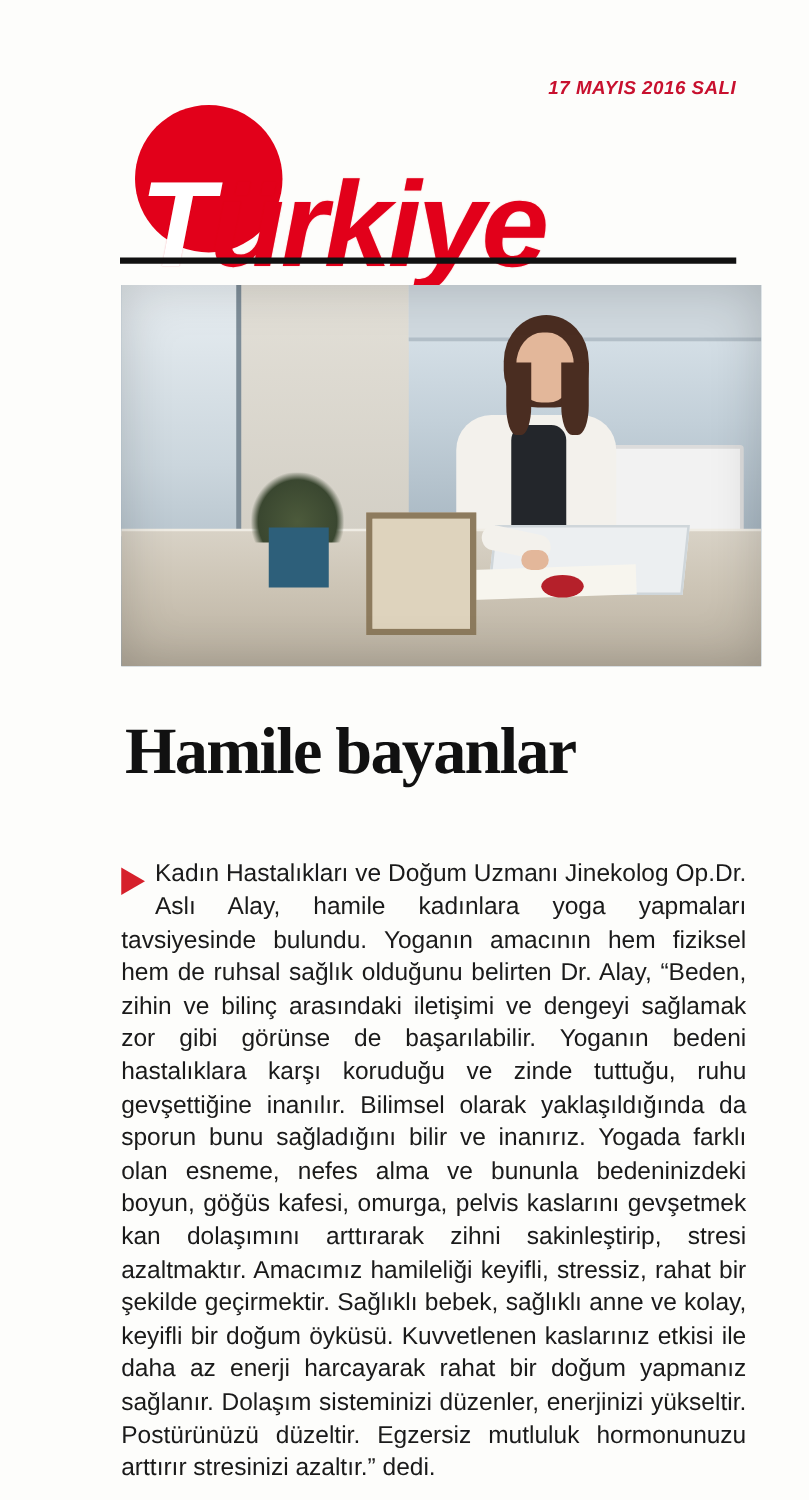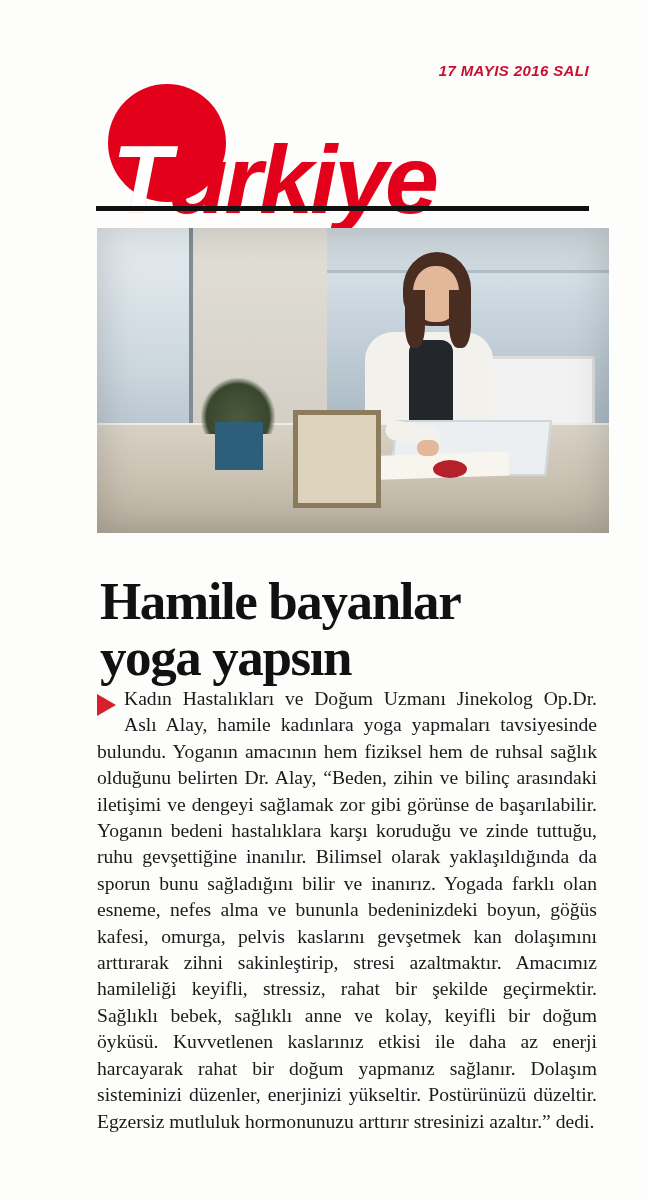--- a/index.html
+++ b/index.html
@@ -253,21 +253,21 @@
     margin-top: 32px;
   }
   .headline .l2 { display: block; }
 
   
   .article {
     position: absolute;
     left: 97px;
     top: 686px;
     width: 500px;
-    font-family: Liberation Serif, serif;
+    font-family: Liberation Sans, sans-serif;
     font-size: 19.6px;
     line-height: 26.4px;
     text-align: justify;
     color: #1a1a1a;
     hyphens: auto;
   }
   .dropmark {
     float: left;
     width: 0;
     height: 0;
@@ -318,21 +318,20 @@
       <div class="pot"></div>
     </div>
     <div class="frame">
       <div class="frame-inner"></div>
     </div>
     <div class="vignette"></div>
   </div>
 
   <div class="headline">
     <span class="l1">Hamile bayanlar</span>
-    <span class="l2">yoga yapsın</span>
   </div>
 
   <div class="article">
     <span class="dropmark"></span>
     <p>Kadın Hastalıkları ve Doğum Uzmanı Jinekolog Op.Dr. Aslı Alay, hamile kadınlara yoga yapmaları tavsiyesinde bulundu. Yoganın amacının hem fiziksel hem de ruhsal sağlık olduğunu belirten Dr. Alay, “Beden, zihin ve bilinç arasındaki iletişimi ve dengeyi sağlamak zor gibi görünse de başarılabilir. Yoganın bedeni hastalıklara karşı koruduğu ve zinde tuttuğu, ruhu gevşettiğine inanılır. Bilimsel olarak yaklaşıldığında da sporun bunu sağladığını bilir ve inanırız. Yogada farklı olan esneme, nefes alma ve bununla bedeninizdeki boyun, göğüs kafesi, omurga, pelvis kaslarını gevşetmek kan dolaşımını arttırarak zihni sakinleştirip, stresi azaltmaktır. Amacımız hamileliği keyifli, stressiz, rahat bir şekilde geçirmektir. Sağlıklı bebek, sağlıklı anne ve kolay, keyifli bir doğum öyküsü. Kuvvetlenen kaslarınız etkisi ile daha az enerji harcayarak rahat bir doğum yapmanız sağlanır. Dolaşım sisteminizi düzenler, enerjinizi yükseltir. Postürünüzü düzeltir. Egzersiz mutluluk hormonunuzu arttırır stresinizi azaltır.” dedi.</p>
   </div>
 
 </div>
 
 </body></html>

